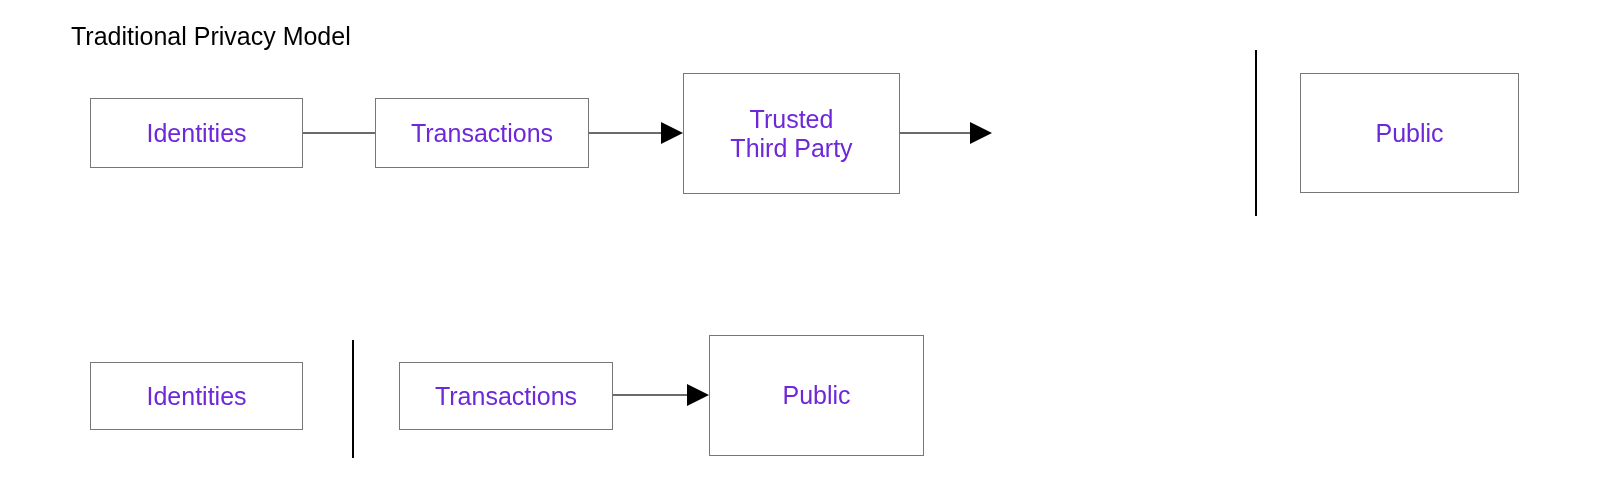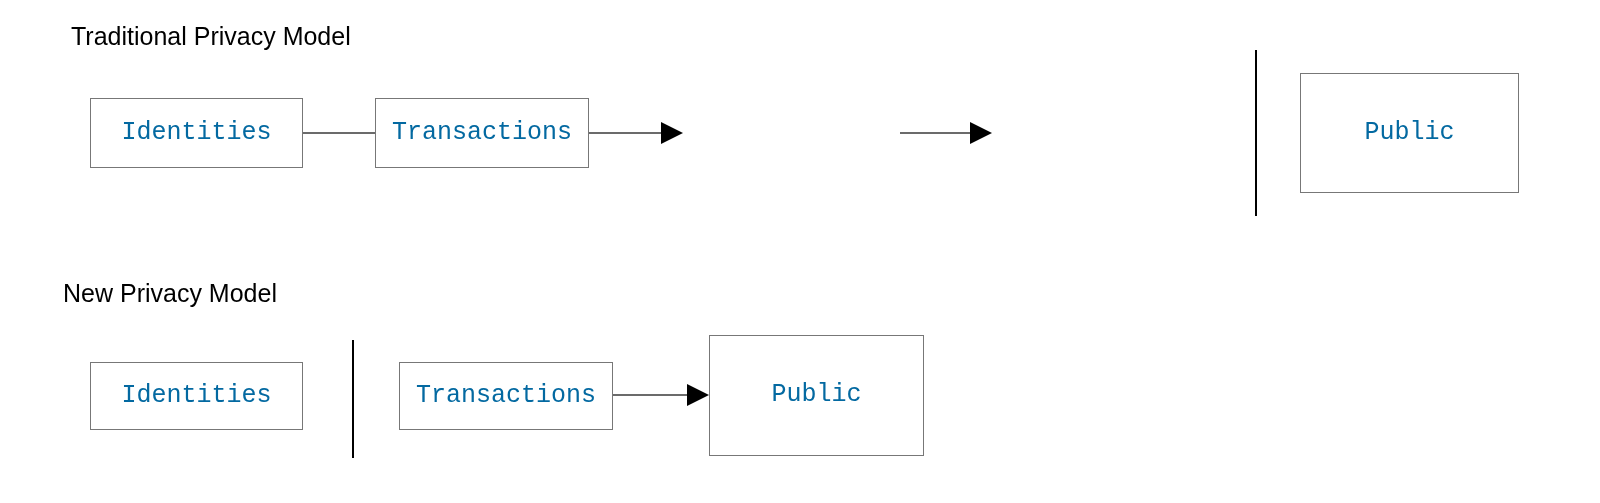--- a/index.html
+++ b/index.html
@@ -30,23 +30,22 @@
     background: #ffffff;
     border: 1.5px solid #777777;
     display: flex;
     align-items: center;
     justify-content: center;
     text-align: center;
   }
   .node-label {
     font-size: 25px;
     line-height: 1.15;
-    color: #0369a1;
+    color: #6d28d9;
     white-space: pre-line;
-    font-family: Liberation Mono, monospace;
   }
   .connector {
     position: absolute;
     background: #6b6b6b;
     height: 1.5px;
   }
   .arrowhead {
     position: absolute;
     width: 0;
     height: 0;
@@ -73,32 +72,35 @@
     <span class="node-label">Identities</span>
   </div>
 
   <div class="node-box" style="left:347px; top:98px; width:214px; height:70px;">
     <span class="node-label">Transactions</span>
   </div>
 
   <div class="connector" style="left:561px; top:132px; width:72px;"></div>
   <div class="arrowhead" style="left:633px; top:122px;"></div>
 
+  <div class="node-box" style="left:655px; top:73px; width:217px; height:121px;">
+    <span class="node-label">Trusted
+Third Party</span>
+  </div>
 
   <div class="connector" style="left:872px; top:132px; width:70px;"></div>
   <div class="arrowhead" style="left:942px; top:122px;"></div>
 
 
   <div class="divider" style="left:1227px; top:50px; height:166px;"></div>
 
   <div class="node-box" style="left:1272px; top:73px; width:219px; height:120px;">
     <span class="node-label">Public</span>
   </div>
 
-  <div class="section-title" style="left:35px; top:281px;">New Privacy Model</div>
 
   <div class="node-box" style="left:62px; top:362px; width:213px; height:68px;">
     <span class="node-label">Identities</span>
   </div>
 
   <div class="divider" style="left:324px; top:340px; height:118px;"></div>
 
   <div class="node-box" style="left:371px; top:362px; width:214px; height:68px;">
     <span class="node-label">Transactions</span>
   </div>

